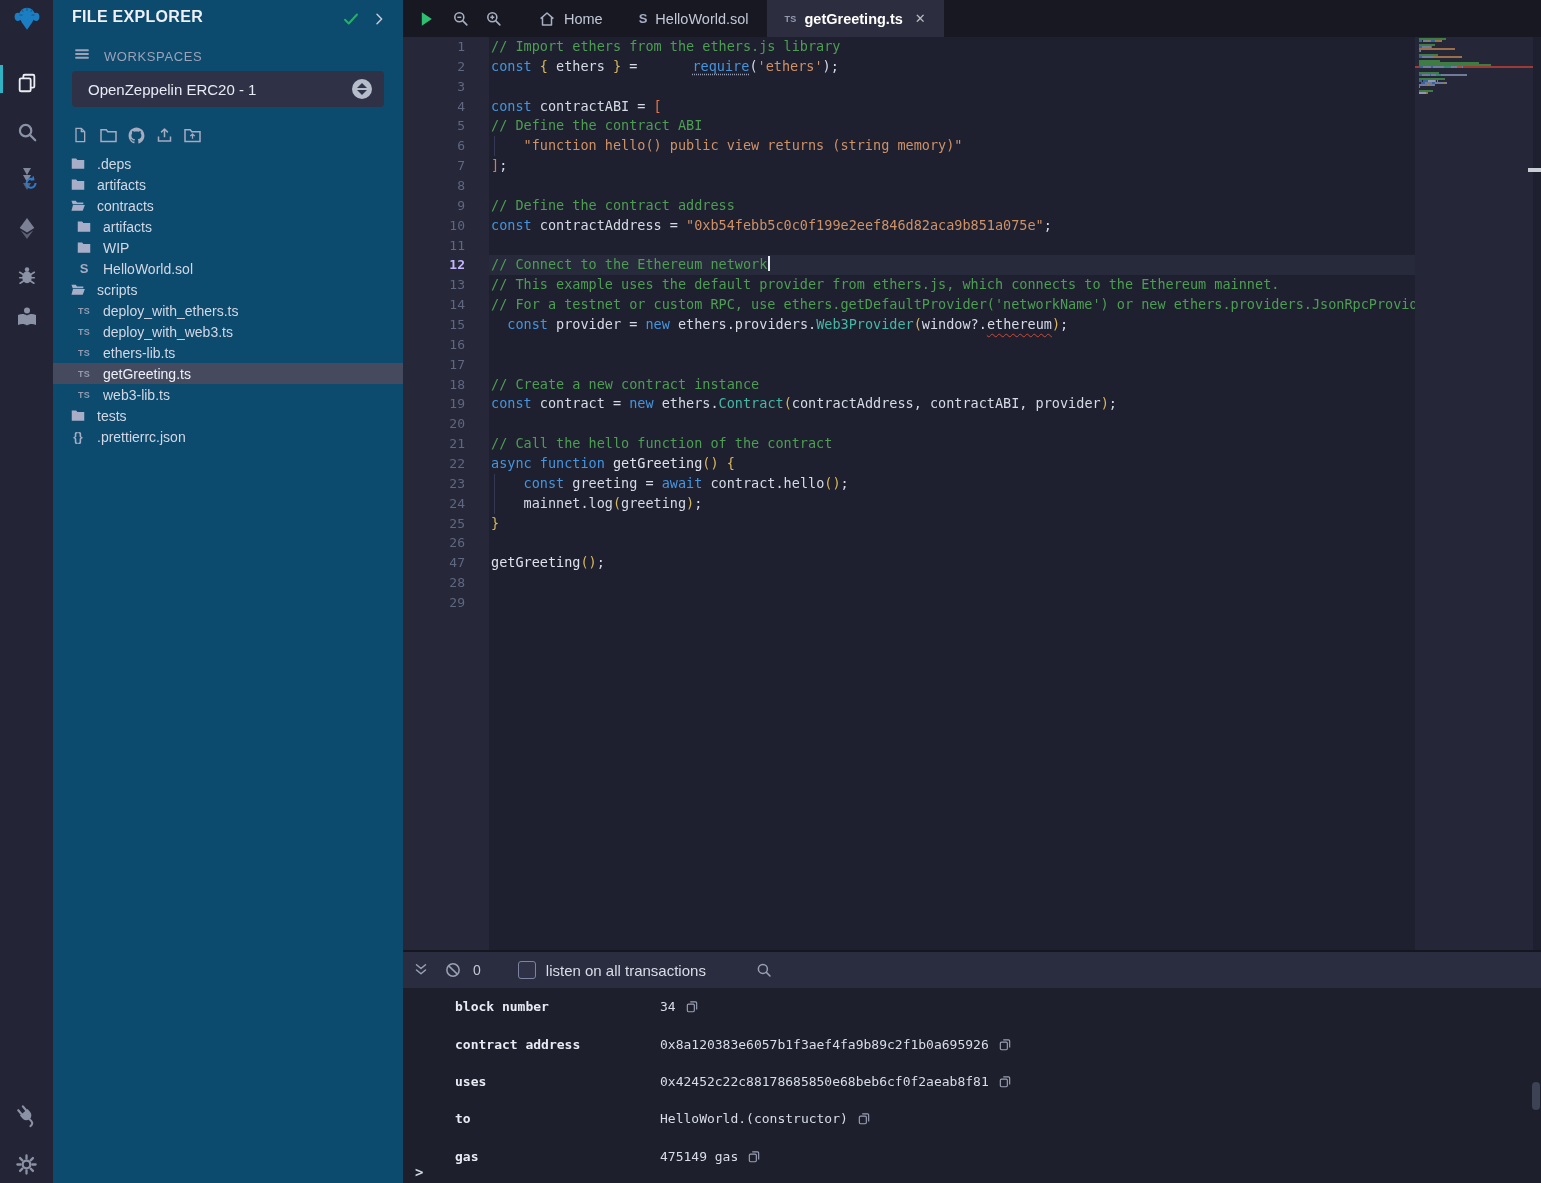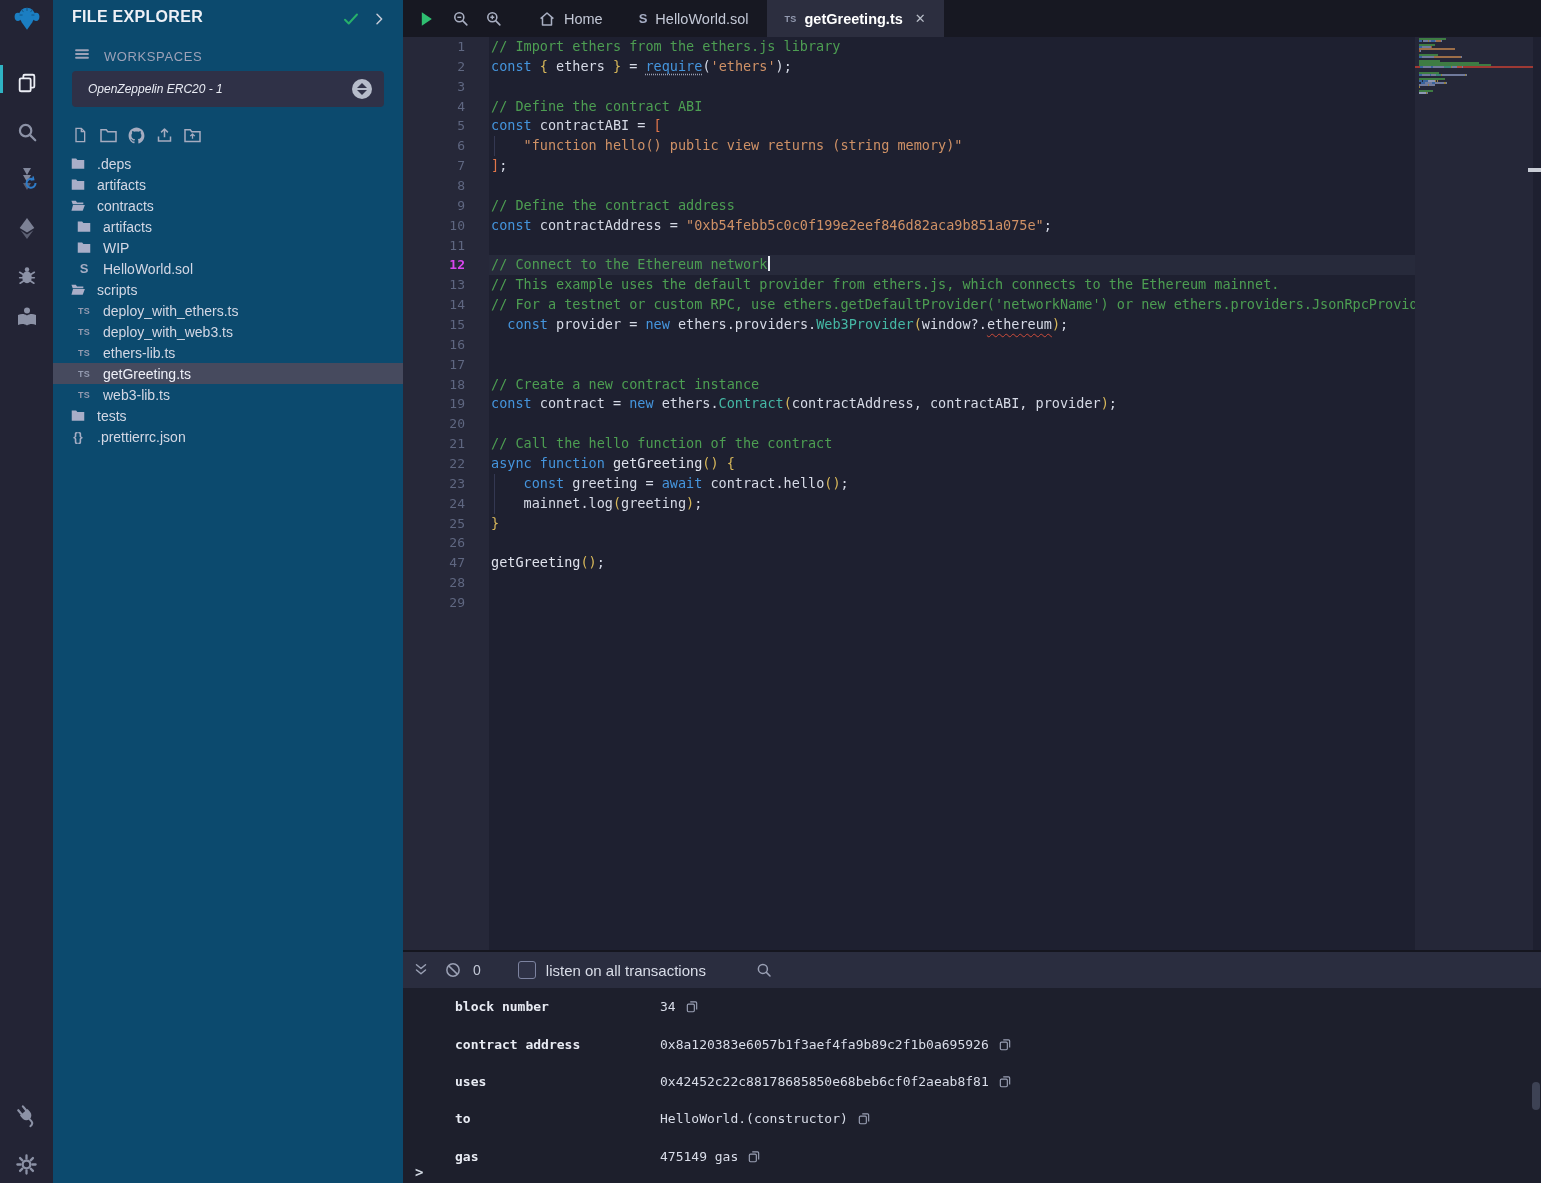--- a/index.html
+++ b/index.html
@@ -14,21 +14,21 @@
   .act-indicator{position:absolute;left:0;top:65px;width:3px;height:28px;background:#2fb3c4;}
   
   .panel{position:absolute;left:53px;top:0;width:350px;height:1183px;background:#0c4a6e;}
   .panel-title{position:absolute;left:19px;top:8px;font-size:16px;font-weight:700;color:#eef0f6;letter-spacing:.3px;}
   .panel-check{position:absolute;left:289px;top:10px;color:#27b06a;}
   .panel-chevron{position:absolute;left:318px;top:10px;color:#c8ccd8;}
   .ws-row{position:absolute;left:19px;top:45px;display:flex;align-items:center;gap:12px;color:#9da2b8;}
   .ws-label{font-size:13px;letter-spacing:.6px;color:#9da2b8;}
   .ws-select{position:absolute;left:19px;top:71px;width:312px;height:36px;background:#2f3147;border-radius:4px;
              display:flex;align-items:center;cursor:pointer;}
-  .ws-name{margin-left:16px;font-size:12px;color:#e8ebf3;flex:1;font-style:italic;}
+  .ws-name{margin-left:16px;font-size:15px;color:#e8ebf3;flex:1;}
   .ws-badge{width:20px;height:20px;border-radius:50%;background:#b6bcca;margin-right:12px;position:relative;}
   .ws-badge:before{content:"";position:absolute;left:5px;top:4px;border:5px solid transparent;border-bottom:5px solid #32344a;border-top:none;}
   .ws-badge:after{content:"";position:absolute;left:5px;bottom:4px;border:5px solid transparent;border-top:5px solid #32344a;border-bottom:none;}
   .fe-toolbar{position:absolute;left:17px;top:124px;display:flex;gap:8px;color:#a6acc0;}
   .fe-toolbar span{width:20px;height:22px;display:flex;align-items:center;justify-content:center;cursor:pointer;}
   .tree{position:absolute;left:0;top:153px;width:350px;}
   .trow{height:21px;display:flex;align-items:center;gap:11px;cursor:pointer;color:#d3d7e4;}
   .trow.sel{background:#464a5e;color:#eef0f8;}
   .trow .ficon{width:16px;height:16px;display:flex;align-items:center;justify-content:center;color:#a9aec8;flex:none;}
   .trow .flabel{font-size:14px;white-space:nowrap;}
@@ -43,29 +43,29 @@
   .tabs{display:flex;height:37px;margin-left:14px;}
   .tab{display:flex;align-items:center;gap:8px;padding:0 18px;height:37px;font-size:14.5px;color:#c3c8d6;cursor:pointer;white-space:nowrap;}
   .tab .ticon{color:#a9afc2;display:flex;align-items:center;}
   .tab.active{background:#2c2e3f;color:#ffffff;font-weight:700;}
   .tab .close{font-size:13px;color:#b9bec9;margin-left:4px;cursor:pointer;font-weight:400;}
   
   .editor{position:absolute;left:0;top:37px;width:1138px;height:913px;background:#1e2030;overflow:hidden;}
   .gutter{position:absolute;left:0;top:0;width:86px;height:913px;background:#262839;}
   .lnum{height:19.86px;line-height:19.86px;width:62px;text-align:right;font-family:"DejaVu Sans Mono",monospace;
         font-size:13px;color:#5f6781;}
-  .lnum.cur{color:#d946ef;font-weight:700;}
+  .lnum.cur{color:#c4b5fd;font-weight:700;}
   .code{position:absolute;left:86px;top:0;width:926px;height:913px;overflow:hidden;cursor:text;}
   .cline{position:relative;height:19.86px;line-height:19.86px;white-space:pre;
          font-family:"DejaVu Sans Mono",monospace;font-size:13.5px;color:#d6dae6;}
   .cline.cur{background:#272a3b;}
   .guide{position:absolute;left:5px;top:0;height:100%;border-left:1px solid #343852;}
   .cm{color:#4d9e52}.kw{color:#4595dd}.tx{color:#d6dae6}.st{color:#cf9166}.sq{color:#e2764a}
   .br{color:#d8b85a}.cl{color:#45b8a5}.fn{color:#dfe2ec}
-  .rq{color:#4595dd;text-decoration:underline dotted #9aa0b4;text-underline-offset:3px;}
+  .rq{color:#4595dd;text-decoration:underline dotted #9aa0b4;text-underline-offset:3px;margin-left:47px;}
   .er{color:#d6dae6;text-decoration:underline wavy #cc4b3b;text-decoration-thickness:1px;text-underline-offset:4px;}
   .cursor{display:inline-block;width:2px;height:15px;background:#e8eaf2;vertical-align:-2px;margin-left:1px;}
   .minimap{position:absolute;left:1012px;top:0;width:118px;height:913px;background:#252738;padding-top:1px;cursor:pointer;}
   .mrow{height:2px;padding-left:4px;white-space:nowrap;overflow:hidden;}
   .mrow span{display:inline-block;height:1.6px;vertical-align:top;}
   .mrow.mmerr{background:#9e3934;}
   .ruler{position:absolute;left:1130px;top:0;width:8px;height:913px;background:#1e2030;}
   .ruler-dash{position:absolute;right:0;top:131px;width:13px;height:4px;background:#c9cdd6;}
   
   .termbar{position:absolute;left:0;top:950px;width:1138px;height:38px;background:#2a2d3f;border-top:2px solid #15161f;
@@ -393,22 +393,22 @@
           <div class="lnum">25</div>
           <div class="lnum">26</div>
           <div class="lnum">47</div>
           <div class="lnum">28</div>
           <div class="lnum">29</div>
         </div>
       <div class="code" id="code">
           <div class="cline"><span style="padding-left: 2px;">​</span><span class="cm">// Import ethers from the ethers.js library</span></div>
           <div class="cline"><span style="padding-left: 2px;">​</span><span class="kw">const</span><span class="tx"> </span><span class="br">{</span><span class="tx"> ethers </span><span class="br">}</span><span class="tx"> = </span><span class="rq">require</span><span class="tx">(</span><span class="st">'ethers'</span><span class="tx">);</span></div>
           <div class="cline"><span style="padding-left: 2px;">​</span></div>
+          <div class="cline"><span style="padding-left: 2px;">​</span><span class="kw">const</span><span class="tx"> contractABI = </span><span class="sq">[</span></div>
           <div class="cline"><span style="padding-left: 2px;">​</span><span class="cm">// Define the contract ABI</span></div>
-          <div class="cline"><span style="padding-left: 2px;">​</span><span class="kw">const</span><span class="tx"> contractABI = </span><span class="sq">[</span></div>
           <div class="cline"><span class="guide"></span><span style="padding-left: 2px;">​</span><span class="st">    "function hello() public view returns (string memory)"</span></div>
           <div class="cline"><span style="padding-left: 2px;">​</span><span class="sq">]</span><span class="tx">;</span></div>
           <div class="cline"><span style="padding-left: 2px;">​</span></div>
           <div class="cline"><span style="padding-left: 2px;">​</span><span class="cm">// Define the contract address</span></div>
           <div class="cline"><span style="padding-left: 2px;">​</span><span class="kw">const</span><span class="tx"> contractAddress = </span><span class="st">"0xb54febb5c0c0f199e2eef846d82aca9b851a075e"</span><span class="tx">;</span></div>
           <div class="cline"><span style="padding-left: 2px;">​</span></div>
           <div class="cline cur"><span style="padding-left: 2px;">​</span><span class="cm">// Connect to the Ethereum network</span><span class="cursor"></span></div>
           <div class="cline"><span style="padding-left: 2px;">​</span><span class="cm">// This example uses the default provider from ethers.js, which connects to the Ethereum mainnet.</span></div>
           <div class="cline"><span style="padding-left: 2px;">​</span><span class="cm">// For a testnet or custom RPC, use ethers.getDefaultProvider('networkName') or new ethers.providers.JsonRpcProvider</span></div>
           <div class="cline"><span style="padding-left: 2px;">​</span><span class="tx">  </span><span class="kw">const</span><span class="tx"> provider = </span><span class="kw">new</span><span class="tx"> ethers.providers.</span><span class="cl">Web3Provider</span><span class="br">(</span><span class="tx">window?.</span><span class="er">ethereum</span><span class="br">)</span><span class="tx">;</span></div>

